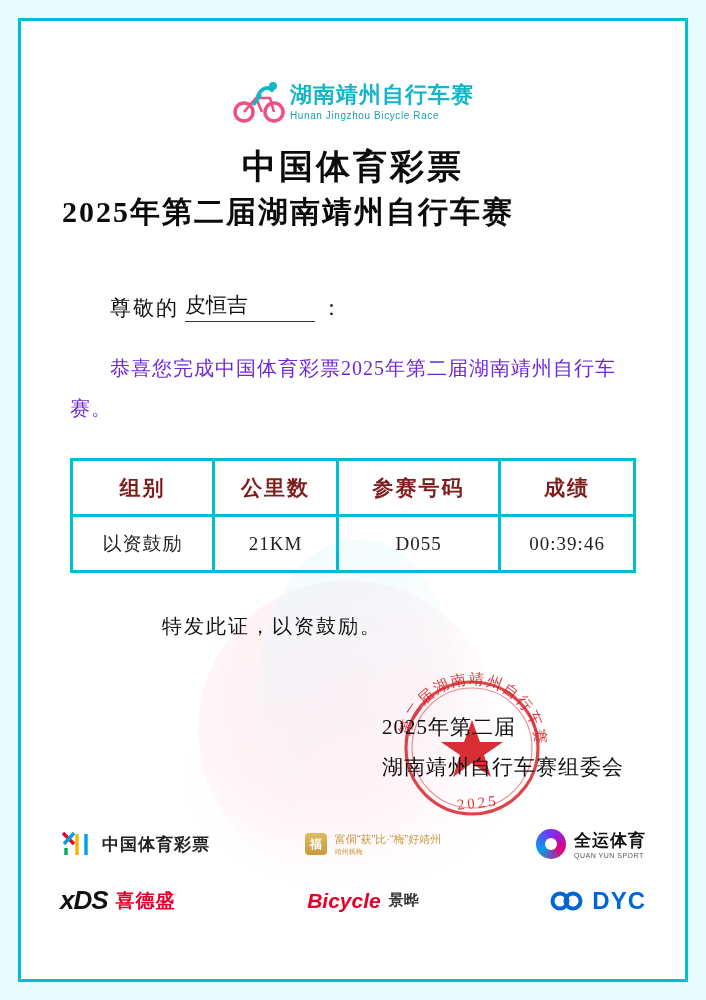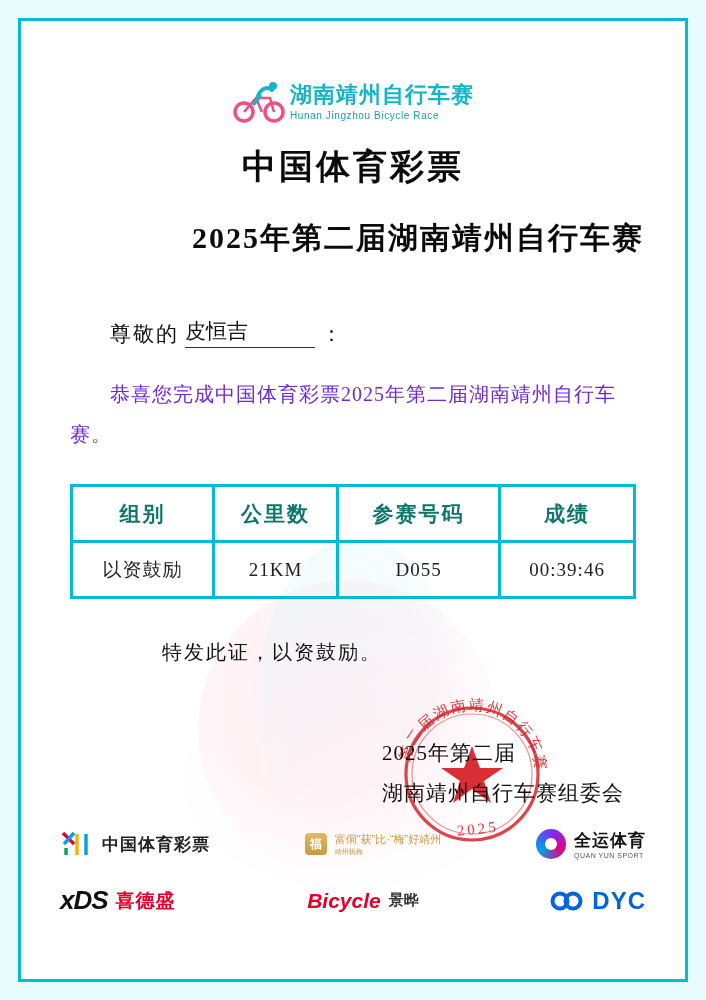--- a/index.html
+++ b/index.html
@@ -69,22 +69,22 @@
     text-align:left; margin-top:2px;
   }
 
   
   .title1 {
     text-align:center; font-size:34px; font-weight:bold; color:#0b0b0b;
     letter-spacing:3px; margin-top:20px;
     font-family:"Liberation Serif", serif;
   }
   .title2 {
-    text-align:right; font-size:30px; font-weight:bold; color:#0b0b0b;
-    letter-spacing:2px; margin-top:28px;
+    text-align:left; font-size:30px; font-weight:bold; color:#0b0b0b;
+    letter-spacing:2px; margin-top:2px;
     font-family:"Liberation Serif", serif;
   }
 
   
   .salute {
     margin-top:58px; display:flex; align-items:flex-end;
     padding-left: 48px; font-size:21px; color:#111;
   }
   .salute .lbl { letter-spacing:2px; }
   .salute .name-wrap {
@@ -105,21 +105,21 @@
     width:100%; border-collapse:collapse;
     border:3px solid #00bcd4;
     background: transparent;
   }
   table.result th, table.result td {
     border:3px solid #00bcd4;
     text-align:center;
     height:56px;
   }
   table.result th {
-    font-size:21px; font-weight:bold; color:#0f766e; letter-spacing:2px;
+    font-size:21px; font-weight:bold; color:#7f1d1d; letter-spacing:2px;
   }
   table.result td {
     font-size:19px; color:#222; letter-spacing:1px;
   }
 
   .closing {
     margin-top:40px; font-size:20px; letter-spacing:2px; color:#111;
     padding-left:100px;
   }
 

